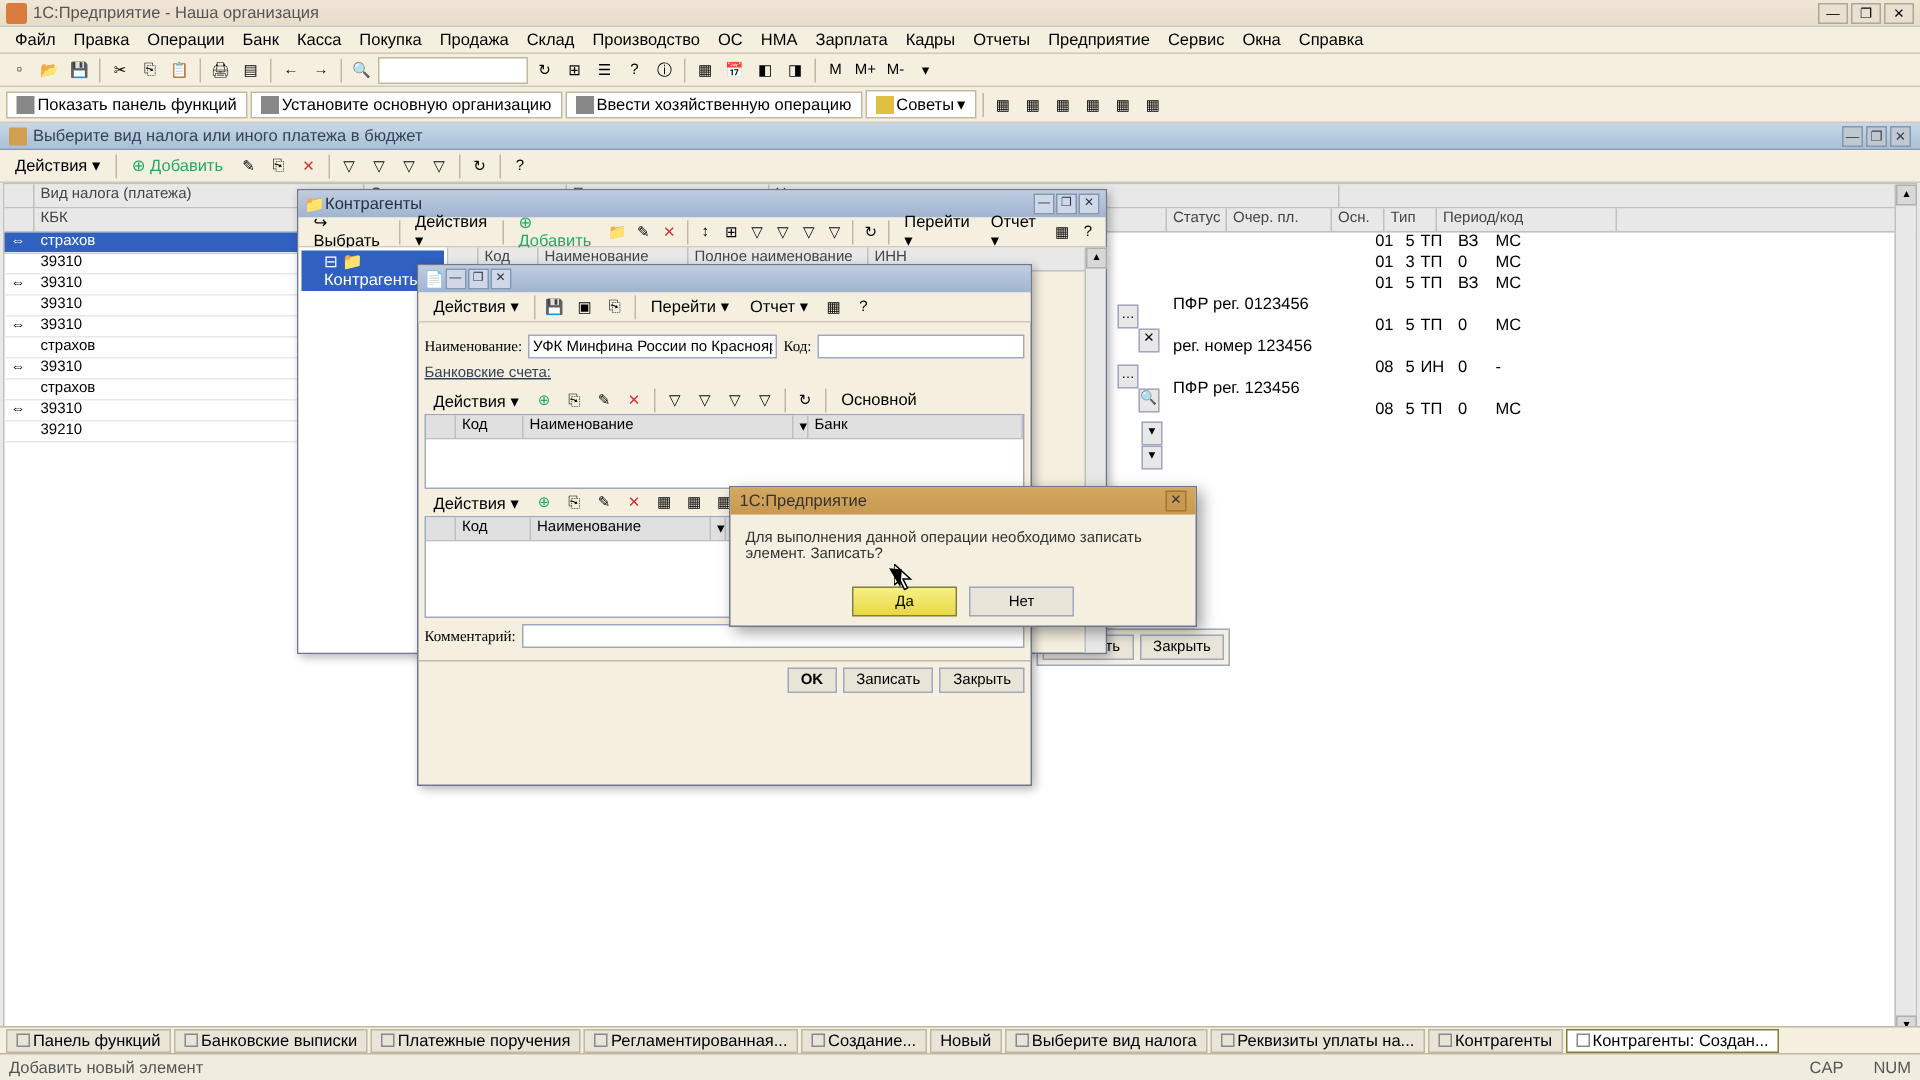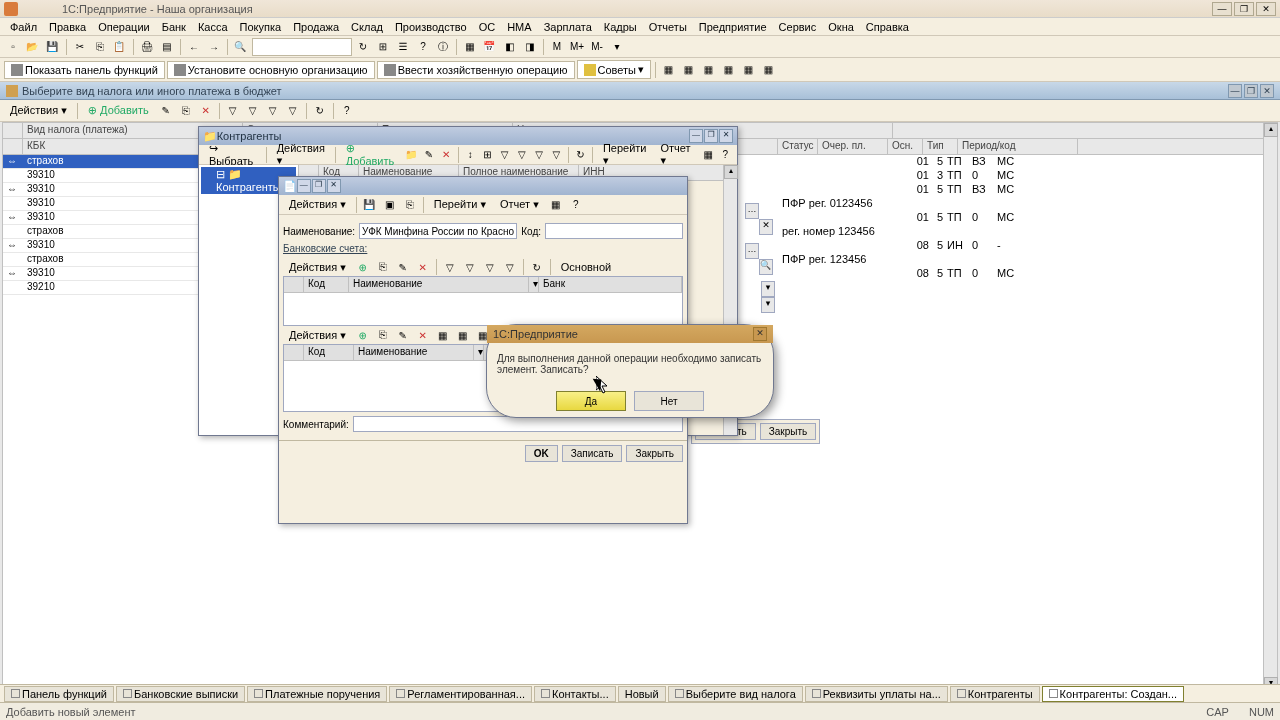--- a/index.html
+++ b/index.html
@@ -1,18 +1,18 @@
 <!DOCTYPE html>
 <html><head>
 <meta charset="utf-8">
 <style>
 * { box-sizing: border-box; margin: 0; padding: 0; font-family: Tahoma, Arial, sans-serif; font-size: 11px; }
 body { background: #e8e8e8; width: 1280px; height: 720px; overflow: hidden; position: relative; }
 
-.title-bar { height: 18px; background: linear-gradient(#f0e6d8, #e8dcc8); display: flex; align-items: center; padding: 0 4px; border-bottom: 1px solid #ccc; gap: 40px; }
+.title-bar { height: 18px; background: linear-gradient(#f0e6d8, #e8dcc8); display: flex; align-items: center; padding: 0 4px; border-bottom: 1px solid #ccc; }
 .title-bar .icon { width: 14px; height: 14px; background: #d97b3c; border-radius: 2px; margin-right: 4px; }
 .title-bar .title { flex: 1; color: #555; font-size: 11px; }
 .title-bar .win-btns { display: flex; gap: 2px; }
 .title-bar .win-btn { width: 20px; height: 14px; background: #e8e0d0; border: 1px solid #b0a890; display: flex; align-items: center; justify-content: center; font-size: 9px; cursor: pointer; }
 
 .menu-bar { height: 18px; background: #f5efe0; display: flex; align-items: center; padding: 0 4px; border-bottom: 1px solid #d0c8b8; }
 .menu-bar .item { padding: 2px 6px; cursor: pointer; text-align: center; }
 
 .toolbar { height: 22px; background: #f5efe0; display: flex; align-items: center; padding: 0 4px; gap: 2px; border-bottom: 1px solid #d0c8b8; }
 .tb-btn { width: 18px; height: 18px; border: 1px solid transparent; display: flex; align-items: center; justify-content: center; cursor: pointer; font-size: 10px; }
@@ -44,21 +44,21 @@
 
 
 .window { position: absolute; background: #f5efe0; border: 1px solid #707890; box-shadow: 2px 2px 6px rgba(0,0,0,0.3); }
 .window .w-title { height: 18px; background: linear-gradient(#c0cce0, #a0b4d0); display: flex; align-items: center; padding: 0 4px; font-size: 10px; color: #234; }
 .window .w-title .wt-text { flex: 1; }
 .window .w-title .wt-btns { display: flex; gap: 1px; }
 .window .w-title .wt-btn { width: 14px; height: 14px; background: #d0d8e8; border: 1px solid #8098b0; font-size: 8px; text-align: center; cursor: pointer; }
 .window .w-body { padding: 4px; }
 
 .field-row { display: flex; align-items: center; margin: 4px 0; gap: 4px; }
-.field-label { font-size: 10px; }
+.field-label { font-size: 10px; font-family: Liberation Serif, serif; }
 .field-input { flex: 1; height: 16px; border: 1px solid #a0a8c0; background: #fff; padding: 0 2px; font-size: 10px; }
 .field-btn { width: 14px; height: 16px; border: 1px solid #a0a8c0; background: #e8e8e8; cursor: pointer; font-size: 9px; text-align: center; }
 
 .tabs { display: flex; border-bottom: 1px solid #a0a8c0; margin-top: 4px; }
 .tab { padding: 3px 10px; border: 1px solid #a0a8c0; border-bottom: none; background: #e8e4d8; margin-right: 2px; cursor: pointer; font-size: 10px; border-radius: 3px 3px 0 0; }
 .tab.active { background: #f5efe0; border-bottom: 1px solid #f5efe0; margin-bottom: -1px; }
 
 .section-label { font-size: 10px; color: #345; text-decoration: underline; margin: 4px 0; }
 
 .inner-grid { border: 1px solid #a0a8c0; background: #fff; position: relative; }
@@ -518,21 +518,21 @@
       <input class="field-input" style="">
     </div>
   </div>
   <div class="btn-row">
     <div class="btn primary">OK</div>
     <div class="btn">Записать</div>
     <div class="btn">Закрыть</div>
   </div>
 </div>
 
-<div class="dialog" style="left:486px; top:324px; width:288px;border-radius:30px;">
+<div class="dialog" style="left:486px; top:324px; width:312px;">
   <div class="d-title">
     <span>1С:Предприятие</span>
     <div class="dt-x">✕</div>
   </div>
   <div class="d-body">Для выполнения данной операции необходимо записать элемент. Записать?</div>
   <div class="d-btns">
     <button class="d-btn focus">Да</button>
     <button class="d-btn">Нет</button>
   </div>
 </div>
@@ -555,21 +555,21 @@
   <div class="tb-item">
       <span class="tbi-chk"></span>
       <span>Платежные поручения</span>
     </div>
   <div class="tb-item">
       <span class="tbi-chk"></span>
       <span>Регламентированная...</span>
     </div>
   <div class="tb-item">
       <span class="tbi-chk"></span>
-      <span>Контакты...</span>
+      <span>Создание...</span>
     </div>
   <div class="tb-item">
       <span>Новый</span>
     </div>
   <div class="tb-item">
       <span class="tbi-chk"></span>
       <span>Выберите вид налога</span>
     </div>
   <div class="tb-item">
       <span class="tbi-chk"></span>

